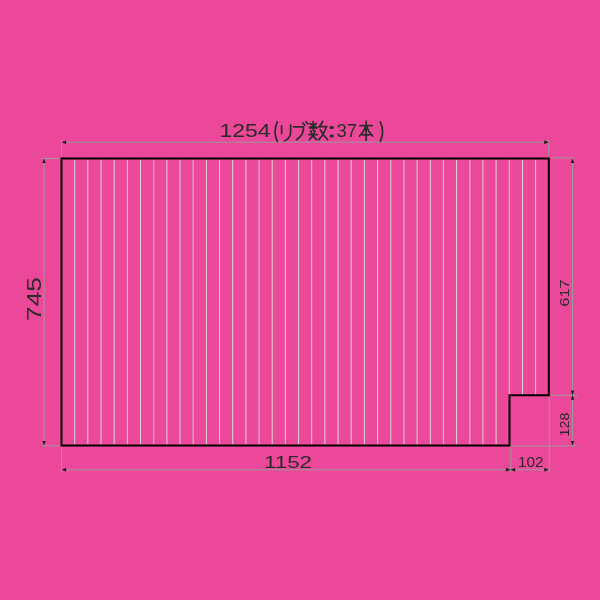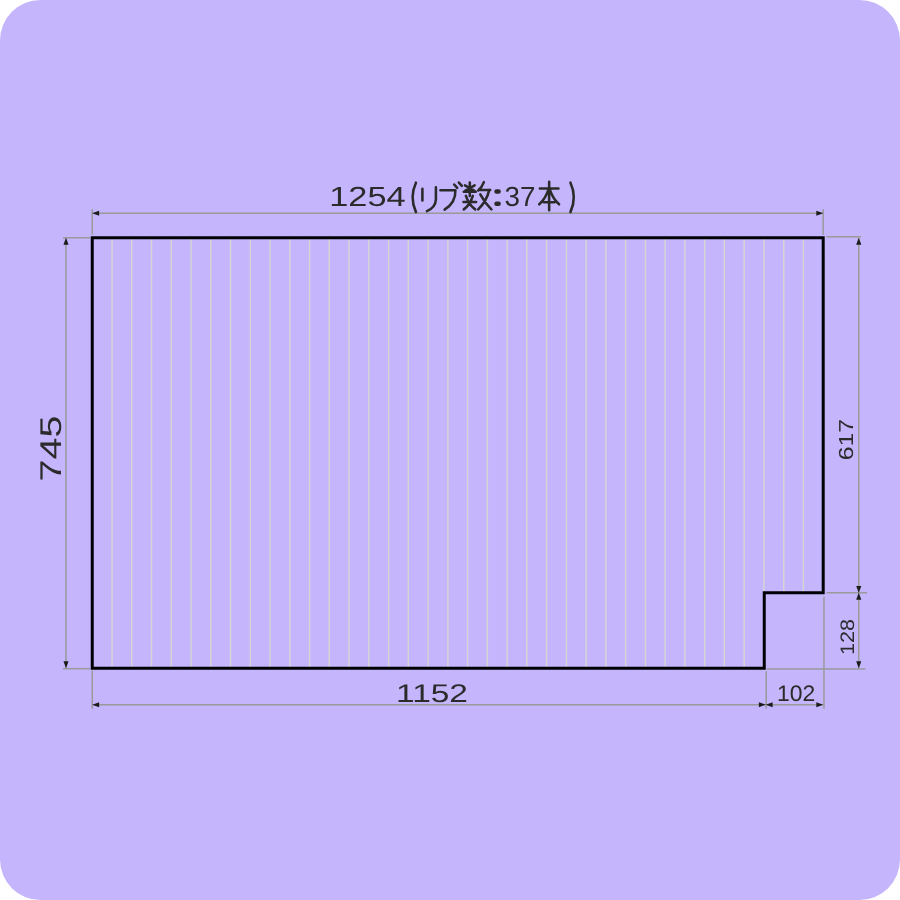--- a/index.html
+++ b/index.html
@@ -1,16 +1,16 @@
 <!DOCTYPE html>
 <html><head>
 <meta charset="utf-8">
 <style>
   html,body{margin:0;padding:0;background:#ffffff;}
-  .page{width:600px;height:600px;position:relative;background:#c4b5fd;overflow:hidden;border-radius:27px;}
+  .page{width:600px;height:600px;position:relative;background:#ec4899;overflow:hidden;}
   svg text{font-family:"Liberation Sans",sans-serif;fill:#2b2b2b;}
 </style>
 </head>
 <body>
 <div class="page">
 <svg width="600" height="600" viewBox="0 0 600 600" xmlns="http://www.w3.org/2000/svg">
 
   <g id="ribs" stroke="#d5d5d5" stroke-width="1">
     <line x1="74.7" y1="159.5" x2="74.7" y2="444.6"></line>
     <line x1="87.8" y1="159.5" x2="87.8" y2="444.6"></line>

